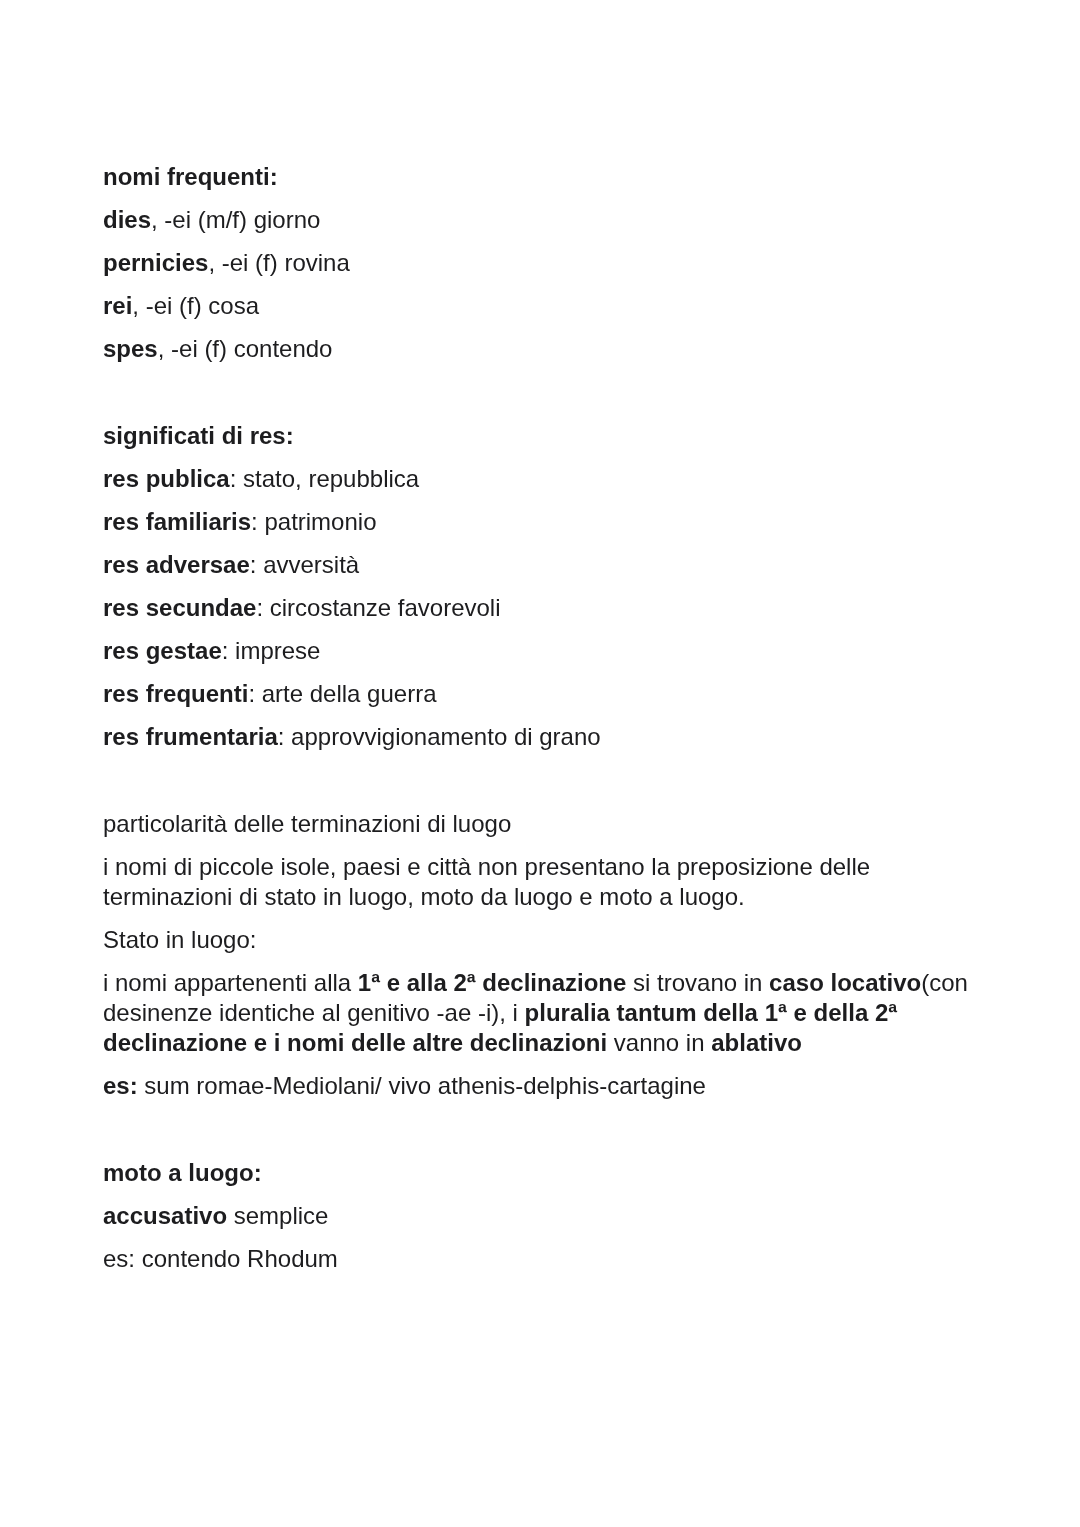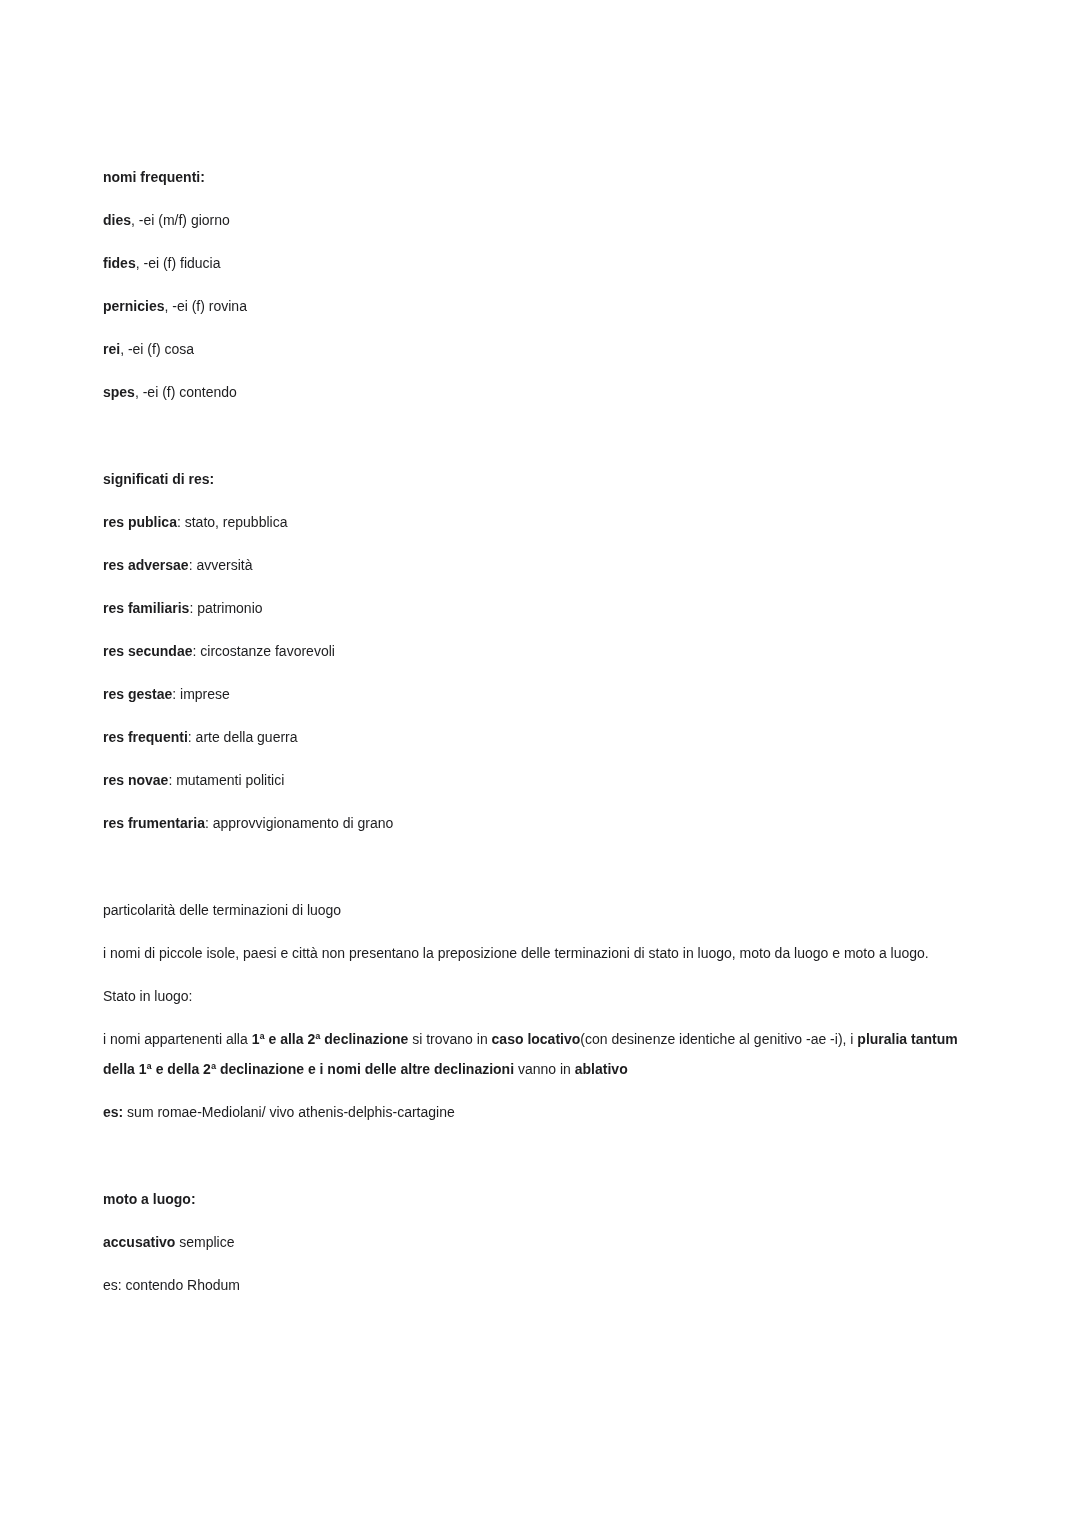--- a/index.html
+++ b/index.html
@@ -8,21 +8,21 @@
     background: #ffffff;
   }
   .page {
     position: relative;
     width: 1080px;
     height: 1527px;
     box-sizing: border-box;
     background: #ffffff;
     padding: 162px 97px 8px 103px;
     font-family: "Liberation Sans", sans-serif;
-    font-size: 14px;
+    font-size: 24px;
     line-height: 30px;
     color: #1d1d1f;
     overflow: hidden;
   }
   .doc-body {
     max-width: 880px;
   }
   .para {
     margin: 0 0 13px 0;
   }
@@ -36,32 +36,30 @@
     font-weight: 400;
   }
 </style>
 </head>
 <body>
 
 <div class="page">
   <div class="doc-body">
       <p class="para"><span class="seg-bold">nomi frequenti:</span></p>
       <p class="para"><span class="seg-bold">dies</span><span class="seg-regular">, -ei (m/f) giorno</span></p>
-      <p class="para"><span class="seg-bold">fides</span><span class="seg-regular">, -ei (f) fiducia</span></p>
       <p class="para"><span class="seg-bold">pernicies</span><span class="seg-regular">, -ei (f) rovina</span></p>
       <p class="para"><span class="seg-bold">rei</span><span class="seg-regular">, -ei (f) cosa</span></p>
       <p class="para"><span class="seg-bold">spes</span><span class="seg-regular">, -ei (f) contendo</span></p>
       <p class="para gap"><span class="seg-bold">significati di res:</span></p>
       <p class="para"><span class="seg-bold">res publica</span><span class="seg-regular">: stato, repubblica</span></p>
+      <p class="para"><span class="seg-bold">res familiaris</span><span class="seg-regular">: patrimonio</span></p>
       <p class="para"><span class="seg-bold">res adversae</span><span class="seg-regular">: avversità</span></p>
-      <p class="para"><span class="seg-bold">res familiaris</span><span class="seg-regular">: patrimonio</span></p>
       <p class="para"><span class="seg-bold">res secundae</span><span class="seg-regular">: circostanze favorevoli</span></p>
       <p class="para"><span class="seg-bold">res gestae</span><span class="seg-regular">: imprese</span></p>
       <p class="para"><span class="seg-bold">res frequenti</span><span class="seg-regular">: arte della guerra</span></p>
-      <p class="para"><span class="seg-bold">res novae</span><span class="seg-regular">: mutamenti politici</span></p>
       <p class="para"><span class="seg-bold">res frumentaria</span><span class="seg-regular">: approvvigionamento di grano</span></p>
       <p class="para gap"><span class="seg-regular">particolarità delle terminazioni di luogo</span></p>
       <p class="para"><span class="seg-regular">i nomi di piccole isole, paesi e città non presentano la preposizione delle terminazioni di stato in luogo, moto da luogo e moto a luogo.</span></p>
       <p class="para"><span class="seg-regular">Stato in luogo:</span></p>
       <p class="para"><span class="seg-regular">i nomi appartenenti alla </span><span class="seg-bold">1ª e alla 2ª declinazione</span><span class="seg-regular"> si trovano in </span><span class="seg-bold">caso locativo</span><span class="seg-regular">(con desinenze identiche al genitivo -ae -i), i </span><span class="seg-bold">pluralia tantum della 1ª e della 2ª declinazione e i nomi delle altre declinazioni</span><span class="seg-regular"> vanno in </span><span class="seg-bold">ablativo</span></p>
       <p class="para"><span class="seg-bold">es:</span><span class="seg-regular"> sum romae-Mediolani/ vivo athenis-delphis-cartagine</span></p>
       <p class="para gap"><span class="seg-bold">moto a luogo:</span></p>
       <p class="para"><span class="seg-bold">accusativo</span><span class="seg-regular"> semplice</span></p>
       <p class="para"><span class="seg-regular">es: contendo Rhodum</span></p>
     </div>

